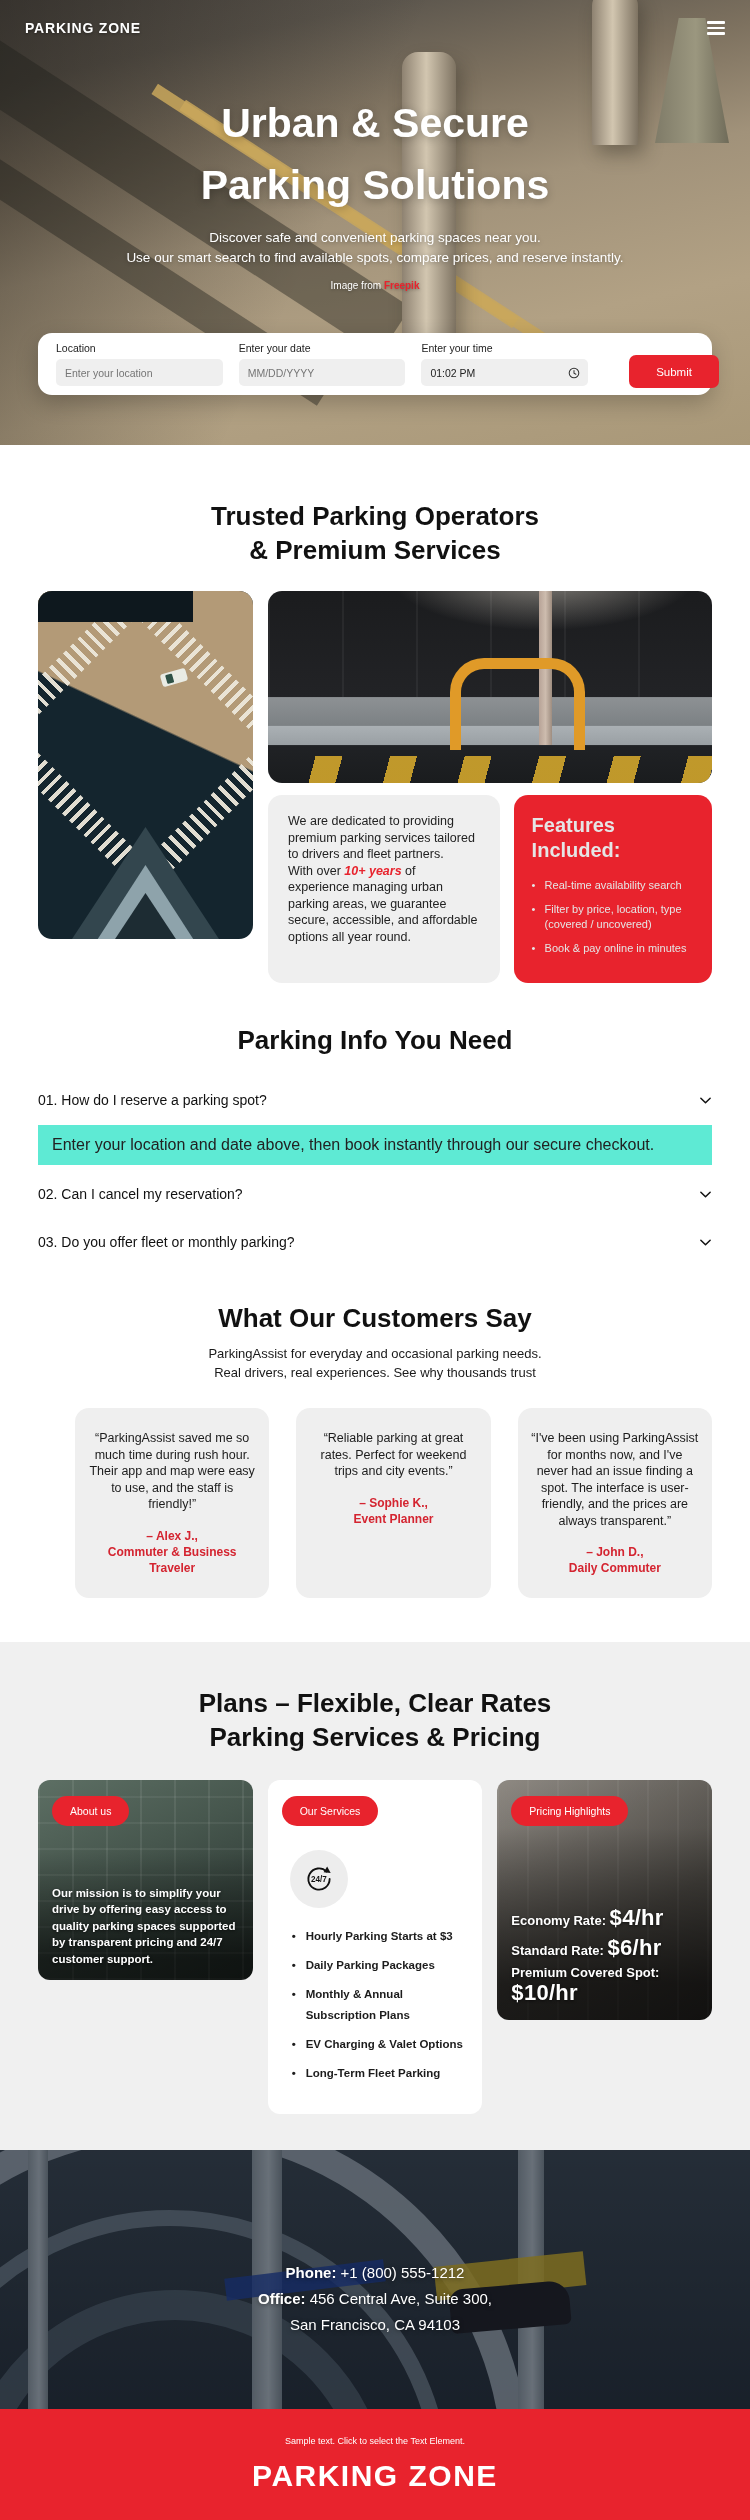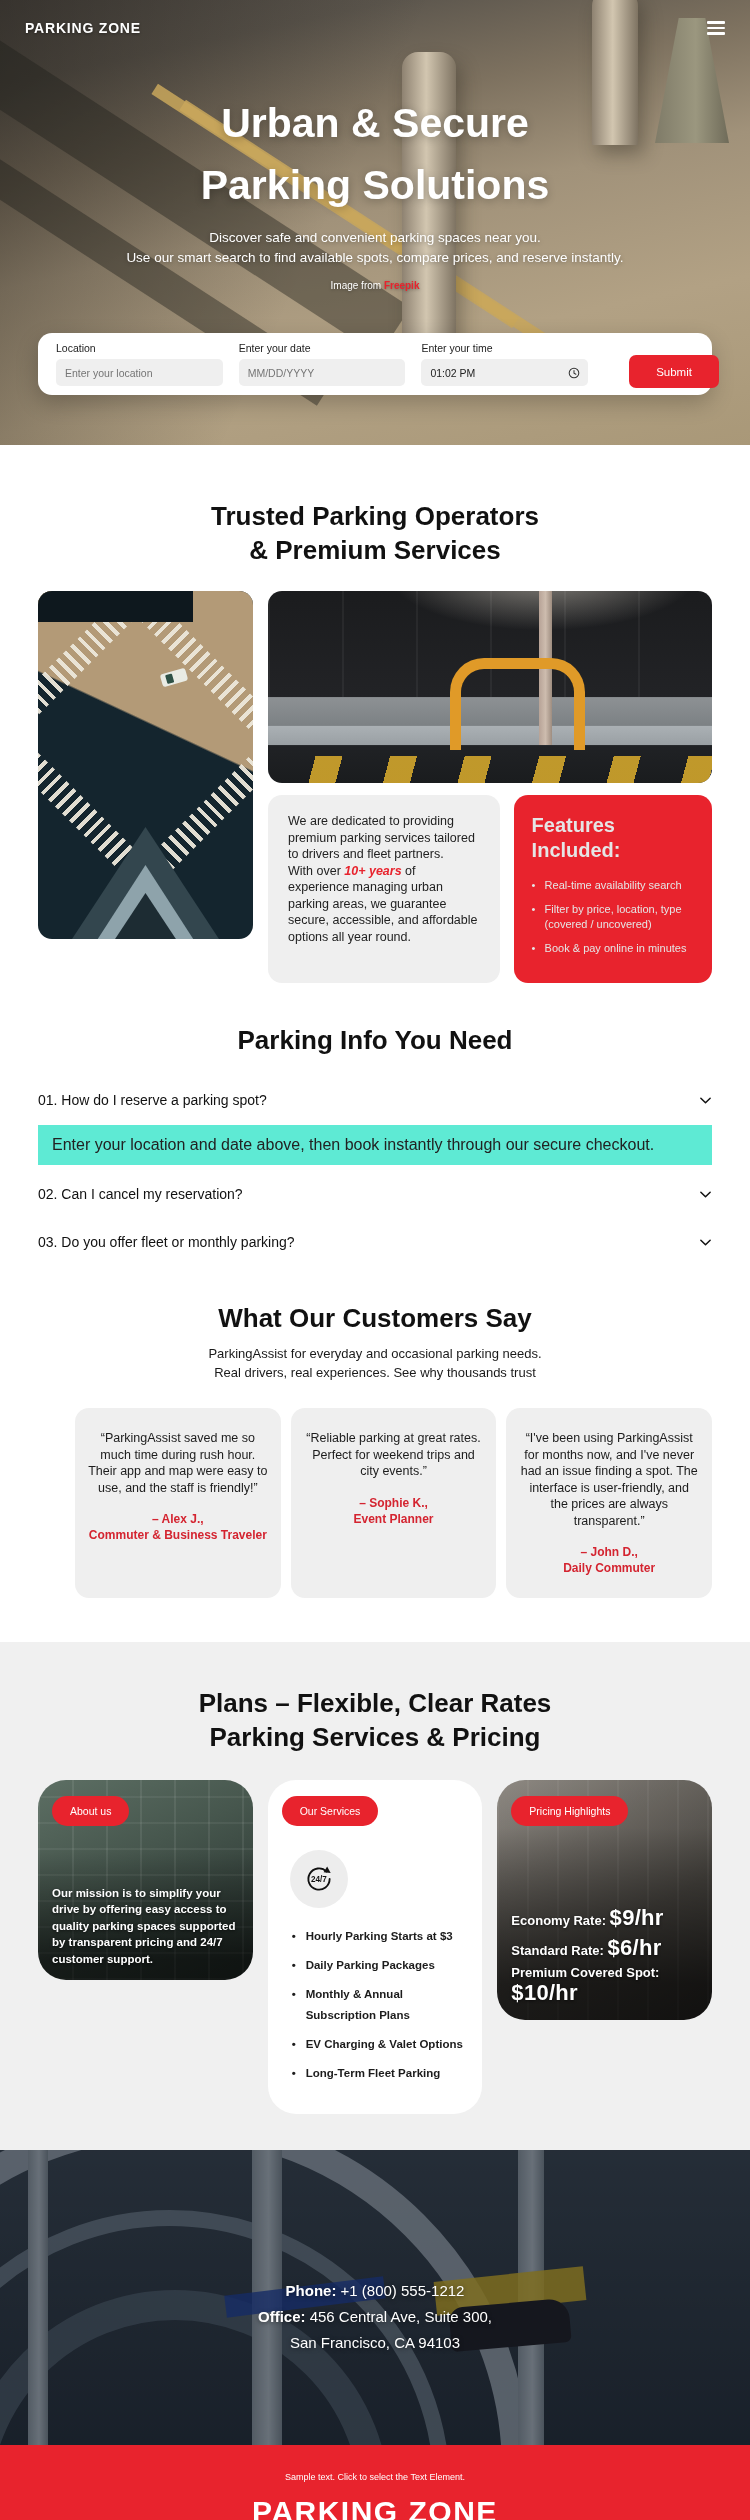--- a/index.html
+++ b/index.html
@@ -106,29 +106,29 @@
   .faq-list { margin-top: 26px; }
   .faq-q { display: flex; justify-content: space-between; align-items: center; padding: 9px 0; cursor: pointer; }
   .faq-q .q-text { font-size: 14px; color: #111; }
   .chev-icon { width: 13px; height: 13px; flex: none; }
   .faq-answer { background: #5eead4; margin: 8px 0 12px 0; padding: 11px 14px; font-size: 16px; color: #222; }
   .faq-gap { height: 14px; }
 
   
   .testimonials { padding: 42px 38px 0 38px; }
   .t-sub { text-align: center; margin-top: 10px; font-size: 13px; line-height: 18.5px; color: #1a1a1a; }
-  .t-cards { display: flex; gap: 10px; margin-top: 26px; padding-left: 37px; }
+  .t-cards { display: flex; gap: 27px; margin-top: 26px; padding-left: 37px; }
   .t-card { flex: 1; background: #efefef; border-radius: 14px; padding: 22px 13px; text-align: center; }
   .t-quote { font-size: 12.5px; line-height: 16.5px; color: #1c1c1c; }
   .t-author { margin-top: 15px; color: #d42430; font-weight: bold; font-size: 12px; line-height: 16px; }
 
   
   .pricing { margin-top: 44px; background: #f0f0f0; padding: 44px 38px 36px 38px; }
   .p-cards { display: flex; gap: 15px; margin-top: 26px; align-items: flex-start; }
-  .p-card { flex: 1; border-radius: 28px; position: relative; overflow: hidden; }
+  .p-card { flex: 1; border-radius: 12px; position: relative; overflow: hidden; }
   .pill { display: inline-block; background: #e8232d; color: #fff; font-size: 10.5px; border-radius: 999px; padding: 9px 18px; }
   .p-about { height: 200px;
     background:
       linear-gradient(rgba(0,0,0,0) 35%, rgba(0,0,0,.6) 90%),
       repeating-linear-gradient(90deg, rgba(255,255,255,.08) 0 2px, transparent 2px 34px),
       repeating-linear-gradient(0deg, rgba(255,255,255,.06) 0 2px, transparent 2px 26px),
       linear-gradient(155deg, #5d6f64 0%, #46564d 40%, #33403a 70%, #242e29 100%);
   }
   .p-about .pill, .p-rates .pill { margin: 16px 0 0 14px; }
   .p-about-text { position: absolute; left: 14px; right: 12px; bottom: 13px; color: #fff; font-weight: bold; font-size: 11.5px; line-height: 16.5px; text-shadow: 0 1px 3px rgba(0,0,0,.65); }
@@ -143,21 +143,21 @@
       linear-gradient(rgba(0,0,0,.05) 20%, rgba(0,0,0,.62) 85%),
       repeating-linear-gradient(90deg, rgba(255,255,255,.05) 0 2px, transparent 2px 30px),
       linear-gradient(150deg, #96918a 0%, #6e6a64 30%, #4a4742 60%, #2e2c29 100%);
   }
   .rates-block { position: absolute; left: 14px; right: 10px; bottom: 14px; color: #fff; text-shadow: 0 1px 3px rgba(0,0,0,.6); }
   .rate-line { margin-top: 4px; }
   .rate-label { font-size: 13px; font-weight: bold; }
   .rate-value { font-size: 22px; font-weight: 800; letter-spacing: .3px; }
 
   
-  .footer-photo { height: 295px; position: relative; overflow: hidden; background: linear-gradient(180deg, #39434c 0%, #232b33 100%); }
+  .footer-photo { height: 259px; position: relative; overflow: hidden; background: linear-gradient(180deg, #39434c 0%, #232b33 100%); }
   .arc { position: absolute; border-radius: 50%; }
   .arc1 { left: -190px; top: -40px; width: 720px; height: 720px; border: 28px solid rgba(168,178,186,.85); }
   .arc2 { left: -110px; top: 60px; width: 560px; height: 560px; border: 16px solid rgba(120,134,144,.8); }
   .arc3 { left: -40px; top: 140px; width: 430px; height: 430px; border: 30px solid rgba(90,104,116,.7); }
   .pillar { position: absolute; top: 0; bottom: 0; background: linear-gradient(90deg,#8c969d,#b3bcc2 55%,#7d878e); }
   .pl1 { left: 28px; width: 20px; }
   .pl2 { left: 252px; width: 30px; }
   .pl3 { left: 518px; width: 26px; }
   .yellow-sign { position: absolute; left: 58%; top: 42%; width: 150px; height: 34px; background: #d9b622; transform: rotate(-6deg); opacity: .85; }
   .blue-strip { position: absolute; left: 30%; top: 46%; width: 160px; height: 22px; background: #1d3f9e; transform: rotate(-7deg); opacity: .8; }
@@ -366,21 +366,21 @@
         <li>Daily Parking Packages</li>
         <li>Monthly &amp; Annual Subscription Plans</li>
         <li>EV Charging &amp; Valet Options</li>
         <li>Long-Term Fleet Parking</li>
       </ul>
     </div>
 
     <div class="p-card p-rates">
       <span class="pill">Pricing Highlights</span>
       <div class="rates-block">
-        <div class="rate-line"><span class="rate-label">Economy Rate: </span><span class="rate-value">$9/hr</span></div>
+        <div class="rate-line"><span class="rate-label">Economy Rate: </span><span class="rate-value">$4/hr</span></div>
         <div class="rate-line"><span class="rate-label">Standard Rate: </span><span class="rate-value">$6/hr</span></div>
         <div class="rate-line">
             <div class="rate-label">Premium Covered Spot:</div>
             <div class="rate-value">$10/hr</div>
           </div>
       </div>
     </div>
   </div>
 </div>
 

